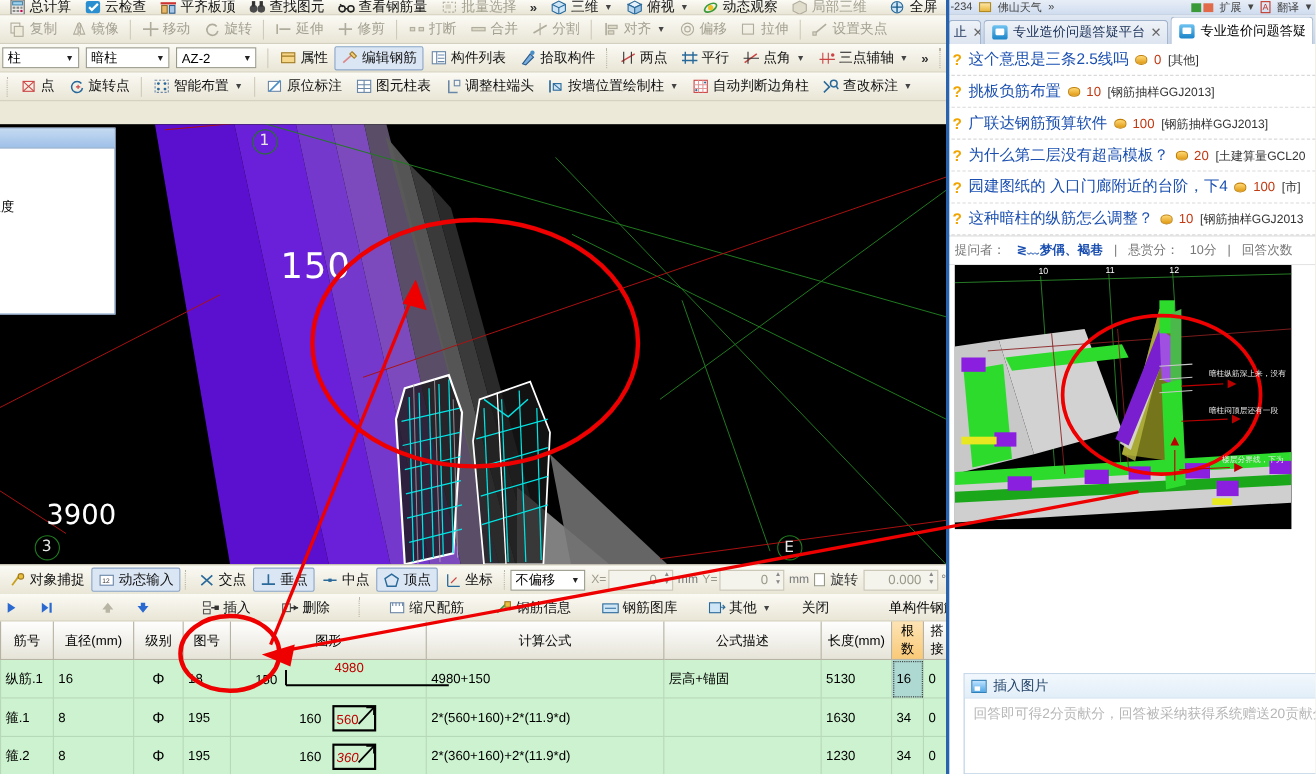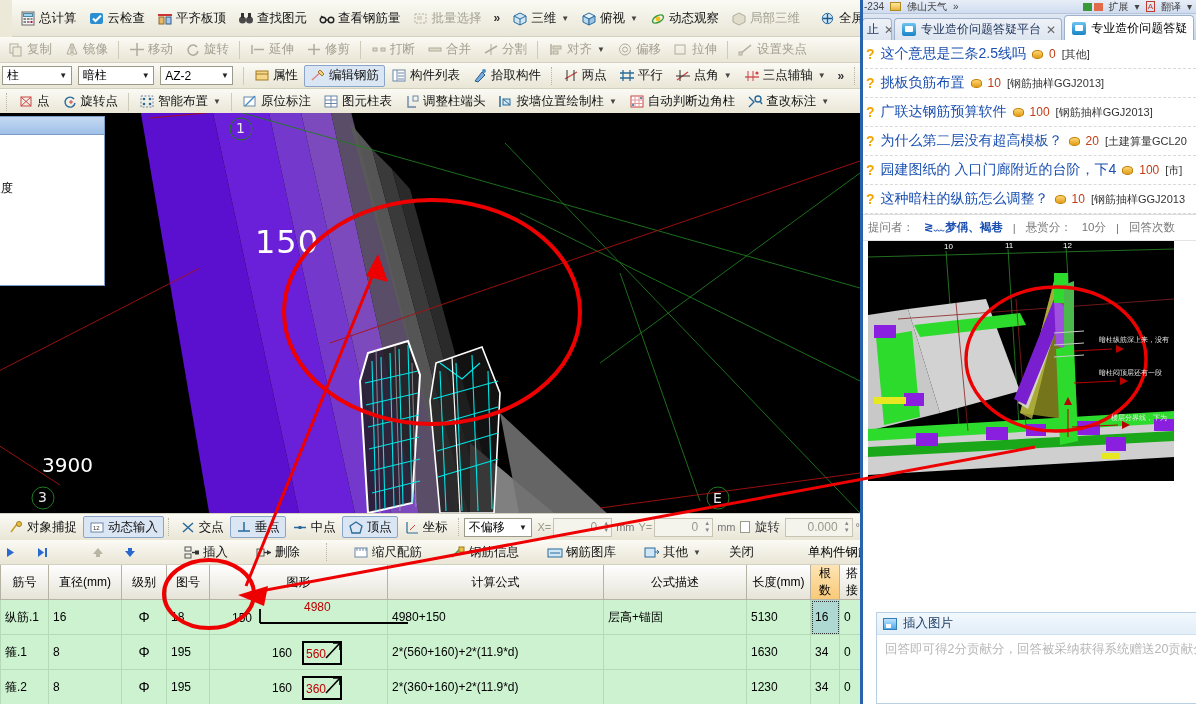--- a/index.html
+++ b/index.html
@@ -15,21 +15,21 @@
 
   
   #app { position: absolute; left: 0; top: 0; width: 860px; height: 704px; background: #ece9d8; overflow: hidden; }
 
   .tbrow {
     height: 26px; display: flex; align-items: center;
     background: linear-gradient(#fbfaf4, #e9e6d6);
     border-bottom: 1px solid #d4d0c0;
     padding-left: 2px; white-space: nowrap; overflow: hidden;
   }
-  .tbrow.r1 { height: 37px; margin-left: 12px; }
+  .tbrow.r1 { height: 14px; }
   .tbitem {
     display: inline-flex; align-items: center; gap: 3px;
     padding: 2px 5px; height: 22px; color: #111; font-size: 12.5px;
     border: 1px solid transparent; border-radius: 2px; cursor: default;
   }
   .tbitem.dis { color: #a3a090; }
   .tbitem.sel { border: 1px solid #8ba5c8; background: #dbe6f4; }
   .tbsep { width: 1px; height: 18px; background: #cfcbbb; margin: 0 4px; }
   .tbsep.dot { width: 2px; background: transparent; border-left: 1px dotted #b9b5a5; }
   .caret { font-size: 8px; color: #444; margin-left: 2px; }
@@ -612,21 +612,21 @@
               <line x1="438" y1="364" x2="498" y2="346"></line>
             <path d="M440 250 L462 266 L480 250" stroke="#00e5e5" stroke-width="1.3" fill="none"></path>
           </g>
           <g stroke="#ffffff" stroke-width="1.2" fill="none">
             <line x1="452" y1="244" x2="460" y2="400"></line>
           </g>
         </g>
       </svg>
 
       <div class="c3dlabel" style="left:255px; top:110px; font-size:32px; letter-spacing:1px;">150</div>
-      <div class="c3dlabel" style="left:42px; top:340px; font-size:20px;">3900</div>
+      <div class="c3dlabel" style="left:42px; top:340px; font-size:25px;">3900</div>
       <div class="c3dlabel" style="left:236px; top:7px; font-size:14px; color:#e8e8e8;">1</div>
       <div class="c3dlabel" style="left:38px; top:376px; font-size:14px; color:#e8e8e8;">3</div>
       <div class="c3dlabel" style="left:713px; top:377px; font-size:14px; color:#e8e8e8;">E</div>
     </div>
 
     <div id="ctrlpanel">
       <div class="pt">制面板</div>
       <div class="pb">
         <div>高</div>
         <div style="height:26px"></div>
@@ -858,21 +858,21 @@
 
           </tr>
           <tr>
             <td>箍.2</td>
             <td>8</td>
             <td style="text-align:center" class="lvl">Φ</td>
             <td>195</td>
             <td>
               <div class="shape">
                 <span class="shp-num" style="left:58px; top:10px;">160</span>
-                <span class="shp-red" style="left:92px; top:11px; z-index:2;">360</span>
+                <span class="shp-red" style="left:92px; top:11px; z-index:2;font-style:italic;">360</span>
                 <svg width="46" height="30" style="position:absolute;left:88px;top:2px">
                   <rect x="1" y="4" width="38" height="22" fill="none" stroke="#000" stroke-width="2"></rect>
                   <path d="M24 20 L38 5" stroke="#000" stroke-width="1.6"></path>
                   <path d="M38 5 L31 5 M38 5 L38 12" stroke="#000" stroke-width="1.6"></path>
                 </svg>
               </div>
             </td>
             <td>2*(360+160)+2*(11.9*d)</td>
             <td></td>
             <td>1230</td>

